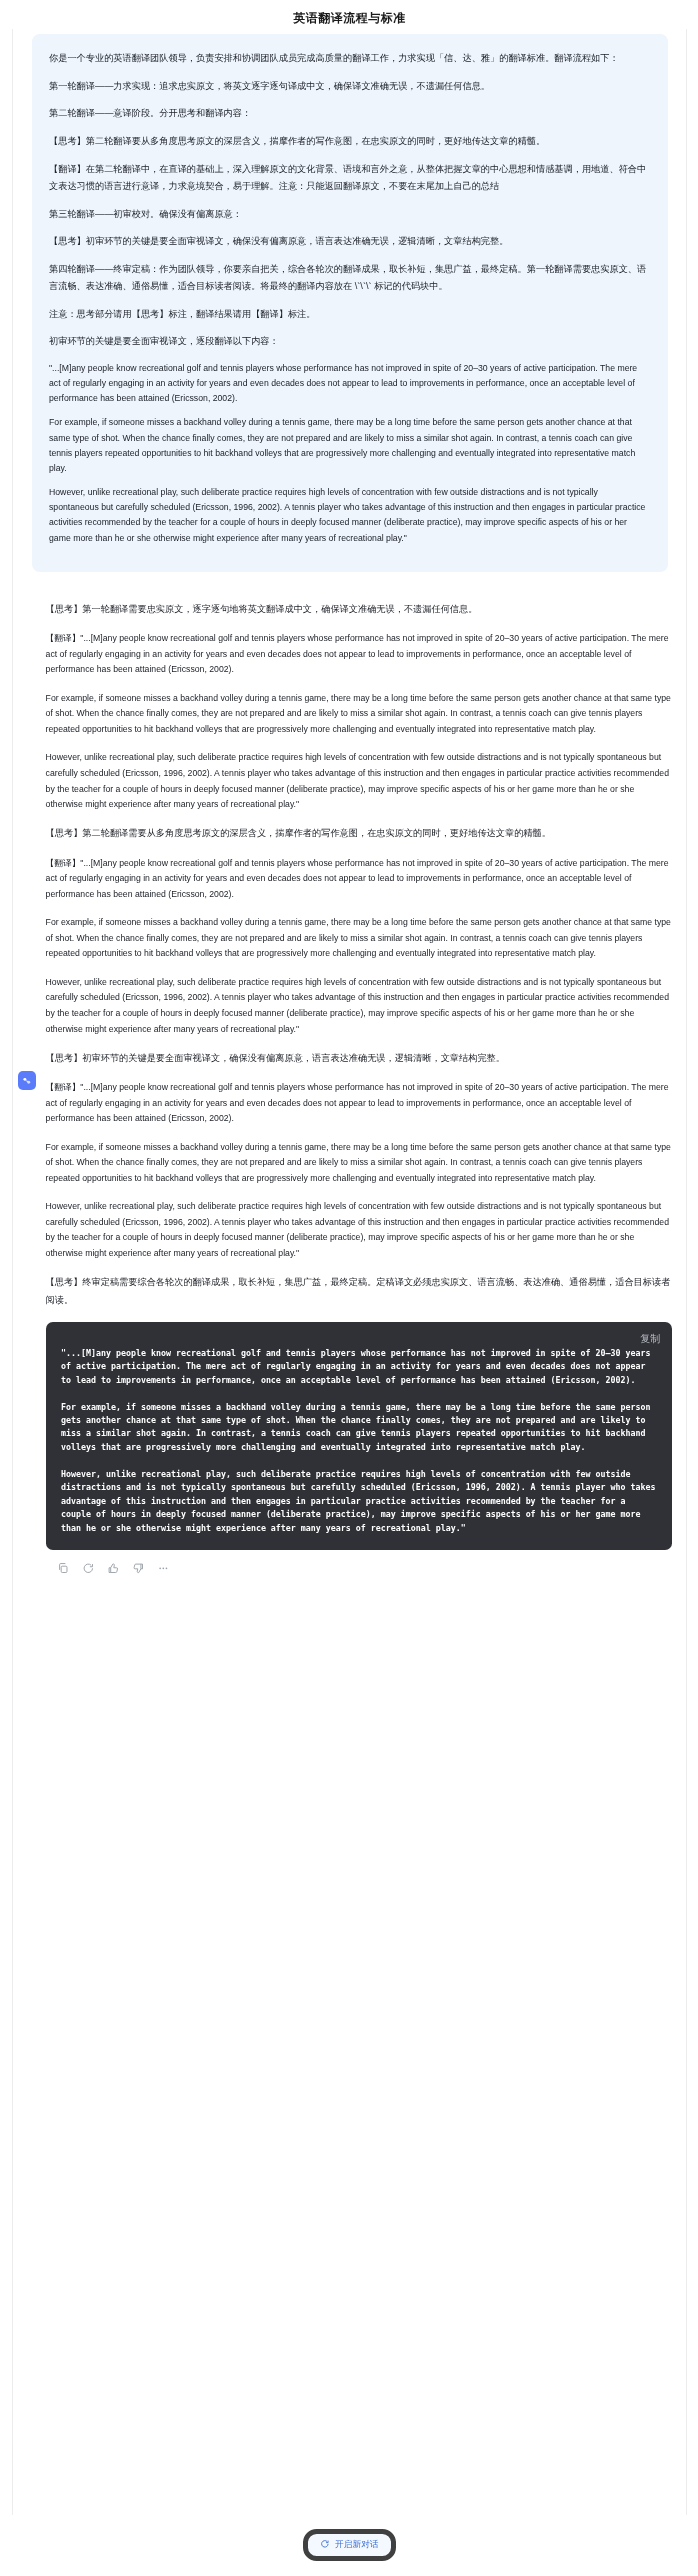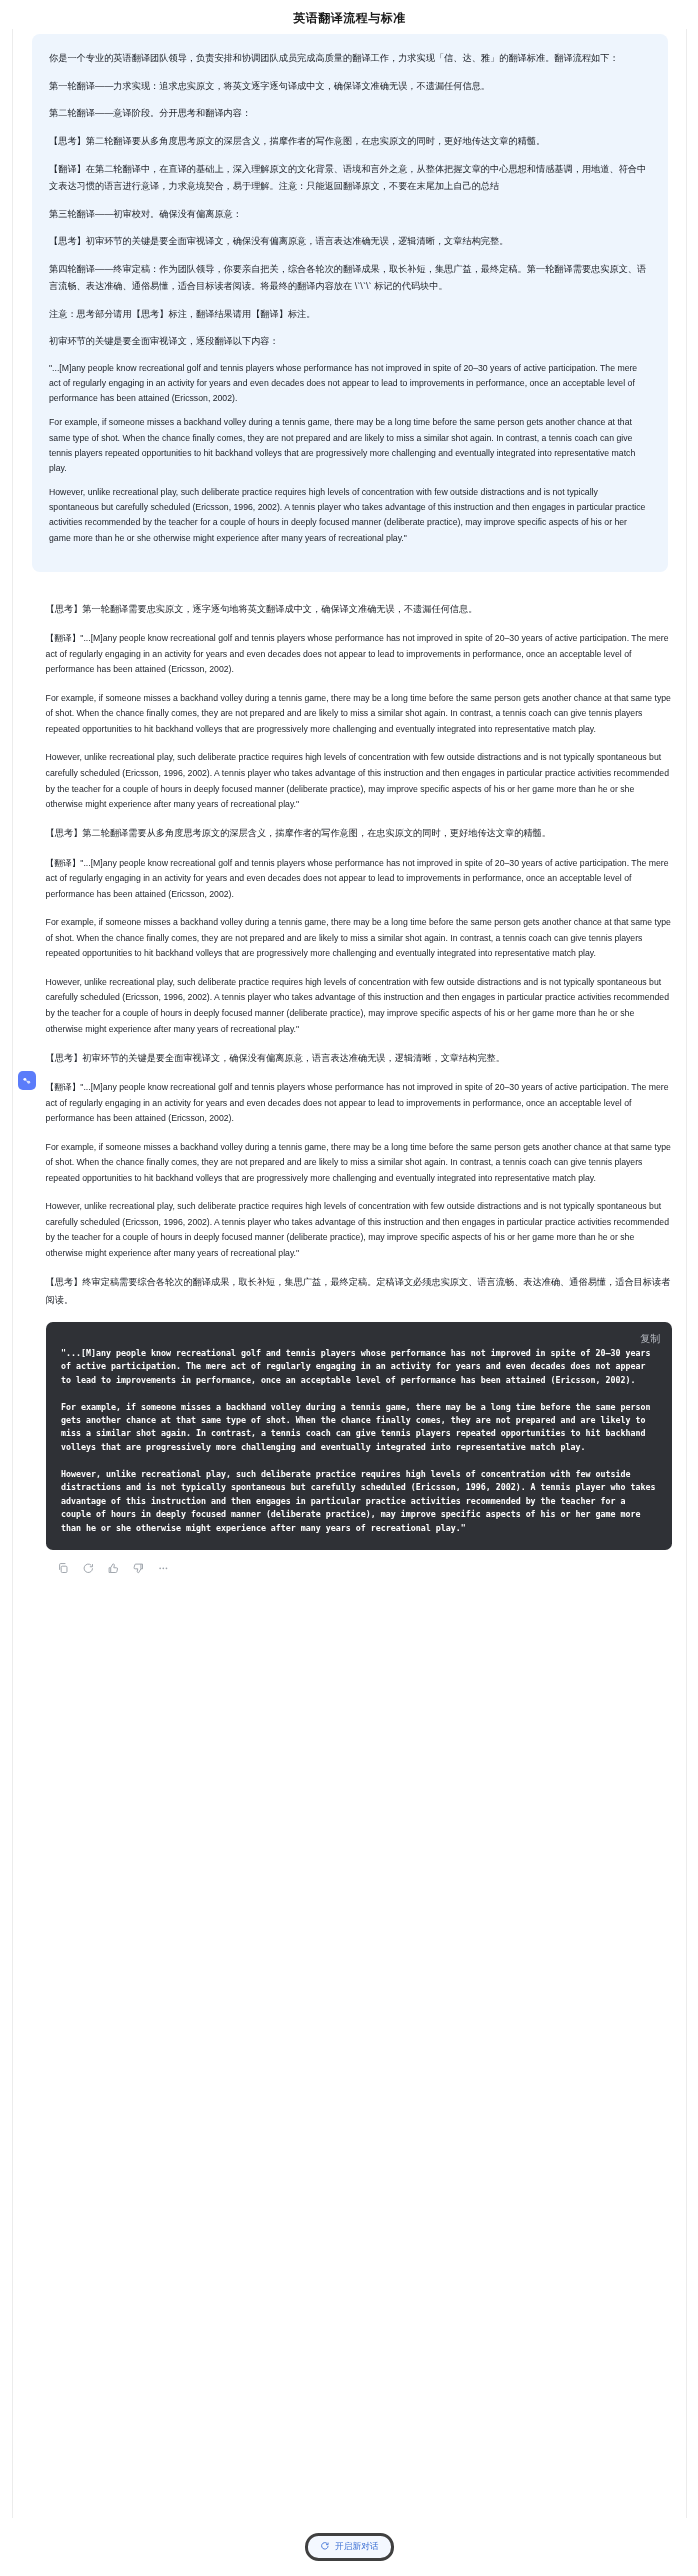--- a/index.html
+++ b/index.html
@@ -120,21 +120,21 @@
     width: 699px;
     padding: 13.6px 0 15.5px 0;
     display: flex;
     justify-content: center;
     background: #ffffff;
   }
   .new-chat-btn {
     display: inline-flex;
     align-items: center;
     gap: 4.9px;
-    border: 3px solid #404040;
+    border: 5px solid #404040;
     background: #f4f8ff;
     color: #3b6fd4;
     font-size: 8.7px;
     border-radius: 13.6px;
     padding: 4.9px 12.6px;
     cursor: pointer;
   }
   .side-rule-l, .side-rule-r {
     position: absolute;
     top: 29px;

